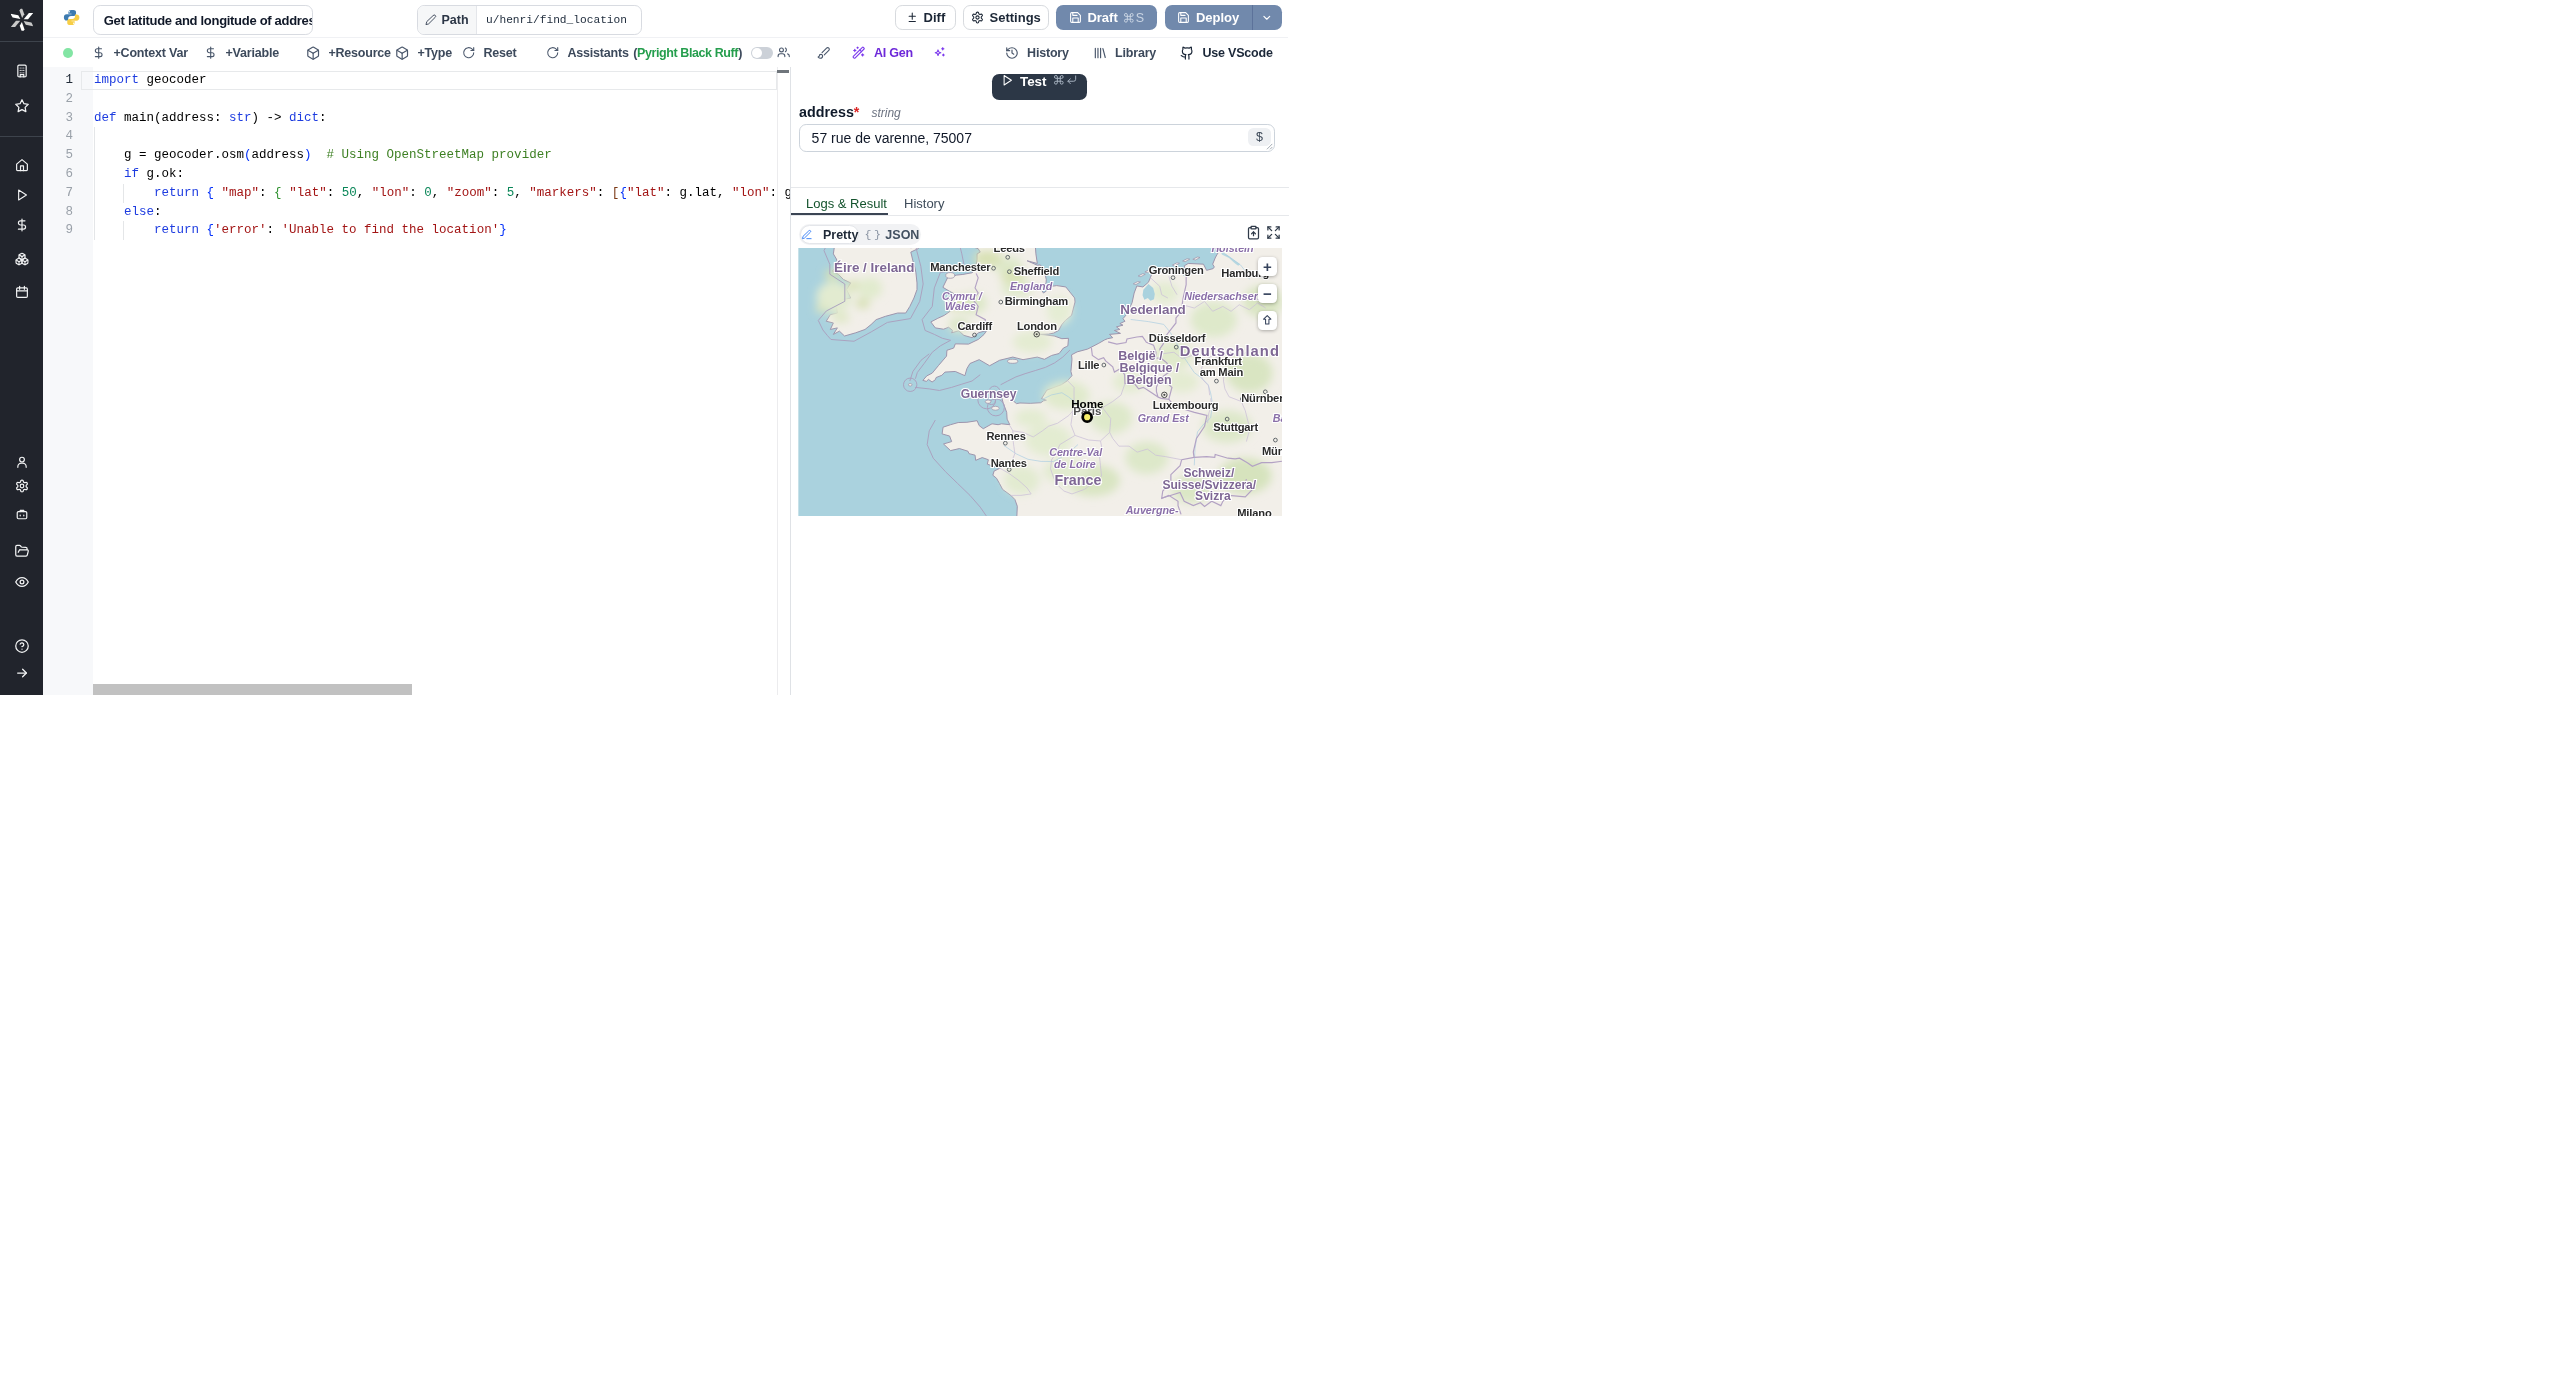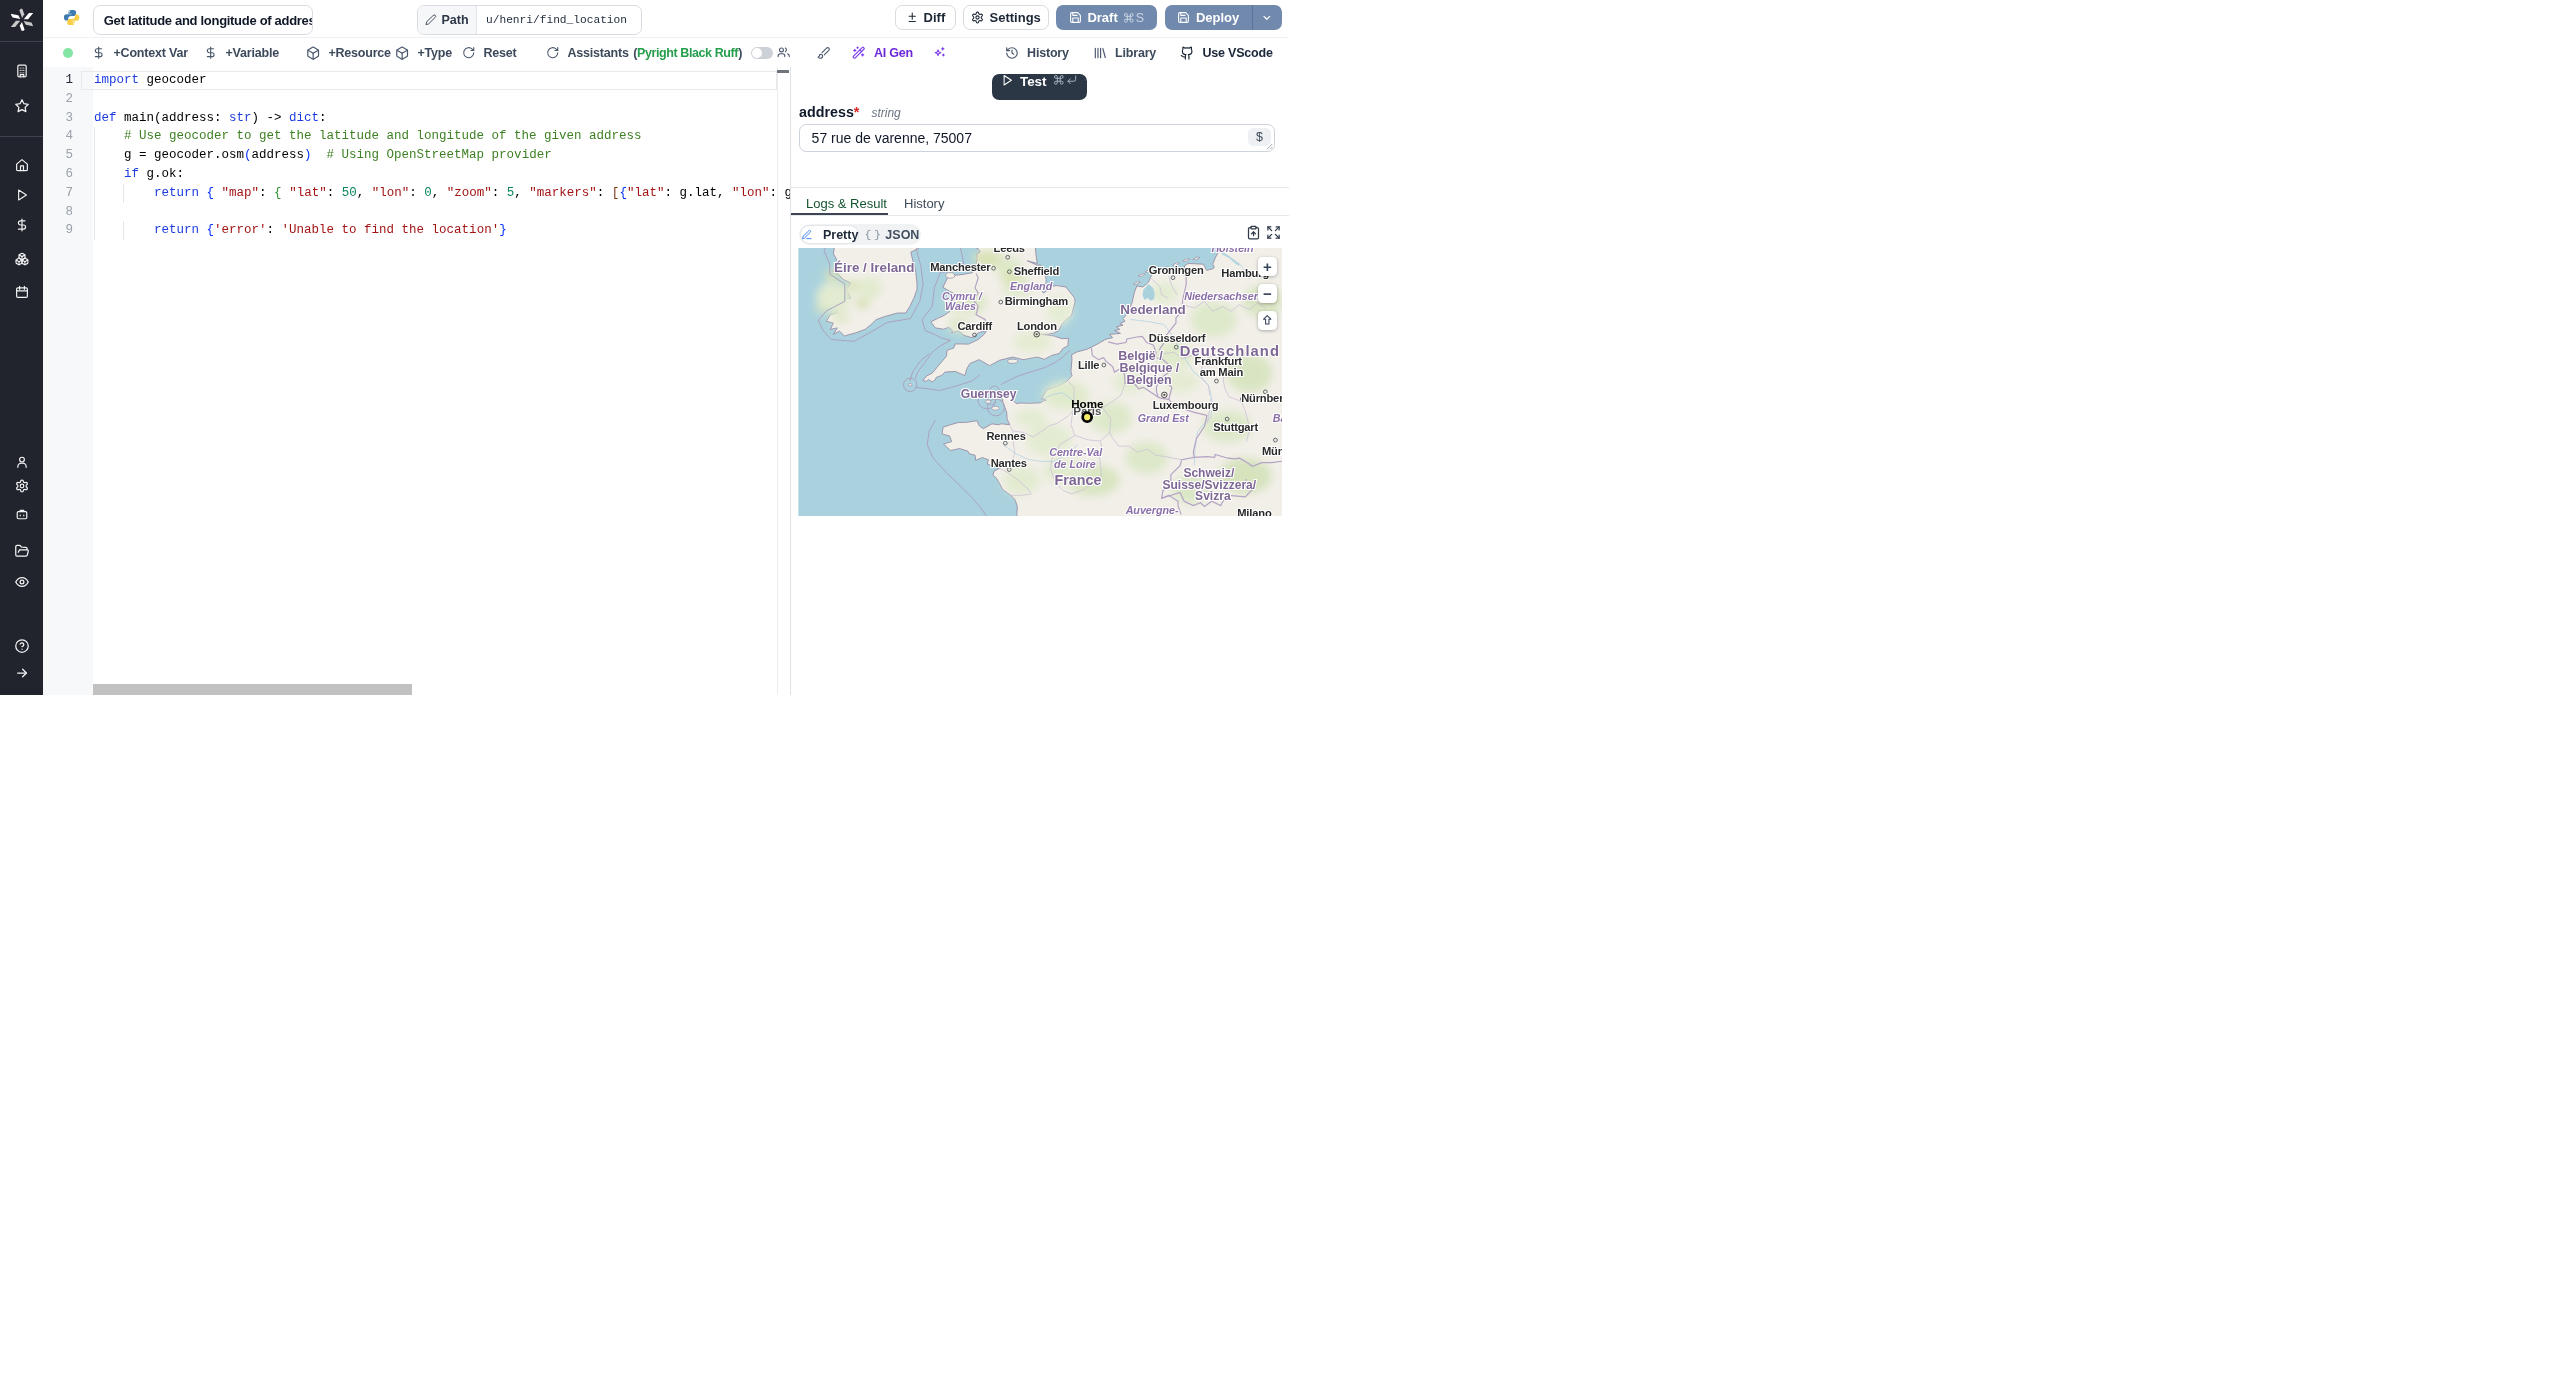--- a/index.html
+++ b/index.html
@@ -310,24 +310,24 @@
   <div class="lnum" style="top:117px">7</div>
   <div class="lnum" style="top:136px">8</div>
   <div class="lnum" style="top:154px">9</div>
 
   <div class="abs" style="left:51px;top:60px;width:0.9px;height:113px;background:#e4e6e8"></div>
   <div class="abs" style="left:80px;top:117px;width:0.9px;height:19px;background:#e4e6e8"></div>
   <div class="abs" style="left:80px;top:154px;width:0.9px;height:19px;background:#e4e6e8"></div>
 
   <div class="crow" style="top:4px"><span class="k">import</span> geocoder</div>
   <div class="crow" style="top:42px"><span class="k">def</span> main(address: <span class="k">str</span>) -&gt; <span class="k">dict</span>:</div>
-  <div class="crow" style="top:60px">    <span class="c"># Use geocoder to get the latitude and longitude of the given address</span></div>
   <div class="crow" style="top:98px">    <span class="k">if</span> g.ok:</div>
   <div class="crow" style="top:79px">    g = geocoder.osm<span class="b1">(</span>address<span class="b1">)</span>  <span class="c"># Using OpenStreetMap provider</span></div>
   <div class="crow" style="top:117px">        <span class="k">return</span> <span class="b1">{</span> <span class="s">"map"</span>: <span class="b2">{</span> <span class="s">"lat"</span>: <span class="n">50</span>, <span class="s">"lon"</span>: <span class="n">0</span>, <span class="s">"zoom"</span>: <span class="n">5</span>, <span class="s">"markers"</span>: <span class="b3">[</span><span class="b1">{</span><span class="s">"lat"</span>: g.lat, <span class="s">"lon"</span>: g.lng  </div>
+  <div class="crow" style="top:136px">    <span class="k">else</span>:</div>
   <div class="crow" style="top:154px">        <span class="k">return</span> <span class="b1">{</span><span class="s">'error'</span>: <span class="s">'Unable to find the location'</span><span class="b1">}</span></div>
 
   <div class="abs" style="left:734px;top:0;width:0.9px;height:628px;background:#ececee"></div>
   <div class="abs" style="left:734px;top:2.7px;width:11.6px;height:3.1px;background:#6f757b"></div>
 
   <div class="abs" style="left:50px;top:617px;width:319px;height:10.7px;background:#c1c1c1"></div>
 </div>
 <div id="rpanel">
 
   <div class="abs" style="left:201px;top:7.2px;width:95px;height:26px;background:#2c3746;border-radius:7.2px;display:flex;align-items:flex-start;justify-content:center;gap:6.3px">

